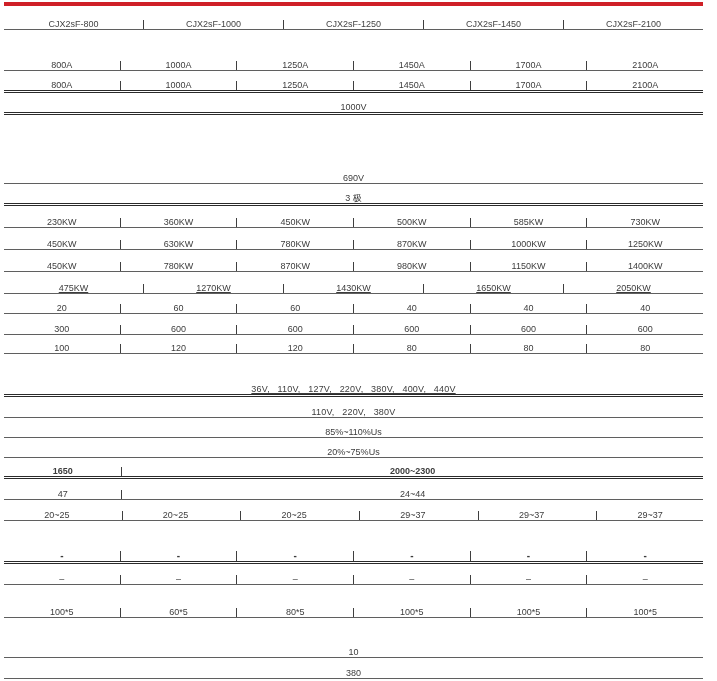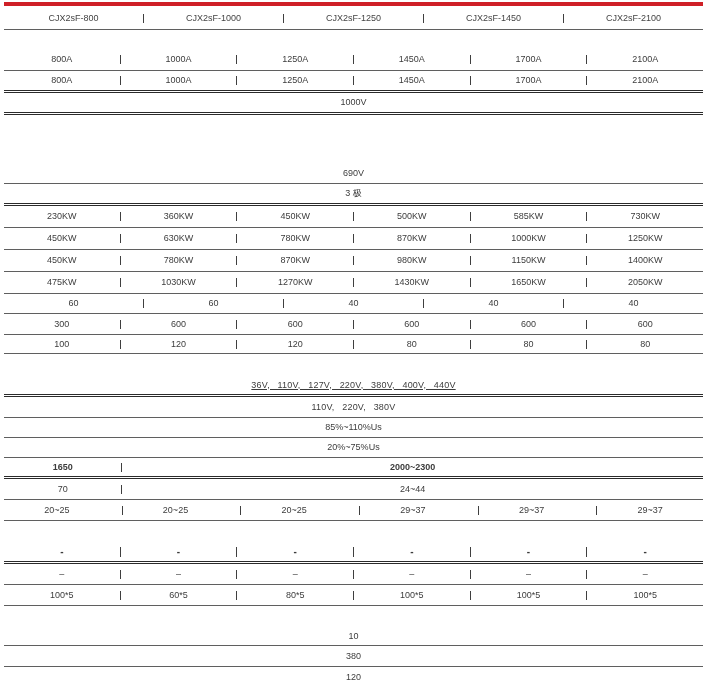--- a/index.html
+++ b/index.html
@@ -21,21 +21,21 @@
     height: 4px;
   }
   .spec-table {
     position: absolute;
     top: 7px;
     left: 4px;
     width: 699px;
   }
   .row {
     display: flex;
-    align-items: center;
+    align-items: flex-end;
     box-sizing: border-box;
     border-bottom: 1px solid #5f5f5f;
   }
   .row.heavy { border-bottom: 3px double #2b2b2b; }
   .row.gray  { border-bottom: none; padding: 3px 0; }
   .row.bold .cell { font-weight: bold; font-size: 10px; }
   .row.wide .cell { word-spacing: 5px; letter-spacing: 0.2px; }
   .band { flex: 1 1 auto; }
   .cell {
     flex: 1 1 0;
@@ -109,29 +109,29 @@
         <div class="cell">1250KW</div>
       </div>
       <div class="row cols" style="height: 22px;">
         <div class="cell">450KW</div>
         <div class="cell">780KW</div>
         <div class="cell">870KW</div>
         <div class="cell">980KW</div>
         <div class="cell">1150KW</div>
         <div class="cell">1400KW</div>
       </div>
-      <div class="row cols" style="height: 22px;">
+      <div class="row cols" style="height: 22px; text-decoration: underline;">
         <div class="cell">475KW</div>
-        <div class="cell">1030KW</div>
         <div class="cell">1270KW</div>
         <div class="cell">1430KW</div>
         <div class="cell">1650KW</div>
         <div class="cell">2050KW</div>
       </div>
       <div class="row cols" style="height: 20px;">
+        <div class="cell">20</div>
         <div class="cell">60</div>
         <div class="cell">60</div>
         <div class="cell">40</div>
         <div class="cell">40</div>
         <div class="cell">40</div>
       </div>
       <div class="row cols" style="height: 21px;">
         <div class="cell">300</div>
         <div class="cell">600</div>
         <div class="cell">600</div>
@@ -160,21 +160,21 @@
         <div class="cell">85%~110%Us</div>
       </div>
       <div class="row full" style="height: 20px;">
         <div class="cell">20%~75%Us</div>
       </div>
       <div class="row split heavy" style="height: 21px; font-weight: bold;">
         <div class="cell first">1650</div>
         <div class="cell">2000~2300</div>
       </div>
       <div class="row split" style="height: 21px;">
-        <div class="cell first">70</div>
+        <div class="cell first">47</div>
         <div class="cell">24~44</div>
       </div>
       <div class="row cols" style="height: 21px; gap: 12px;">
         <div class="cell">20~25</div>
         <div class="cell">20~25</div>
         <div class="cell">20~25</div>
         <div class="cell">29~37</div>
         <div class="cell">29~37</div>
         <div class="cell">29~37</div>
       </div>
@@ -190,21 +190,21 @@
         <div class="cell">-</div>
       </div>
       <div class="row cols" style="height: 21px;">
         <div class="cell">–</div>
         <div class="cell">–</div>
         <div class="cell">–</div>
         <div class="cell">–</div>
         <div class="cell">–</div>
         <div class="cell">–</div>
       </div>
-      <div class="row cols" style="height: 21px;">
+      <div class="row cols" style="height: 21px; margin-top: 12px;">
         <div class="cell">100*5</div>
         <div class="cell">60*5</div>
         <div class="cell">80*5</div>
         <div class="cell">100*5</div>
         <div class="cell">100*5</div>
         <div class="cell">100*5</div>
       </div>
       <div class="row gray" style="height: 21px;">
         <div class="band" style="background: rgb(217, 217, 217);"></div>
       </div>

